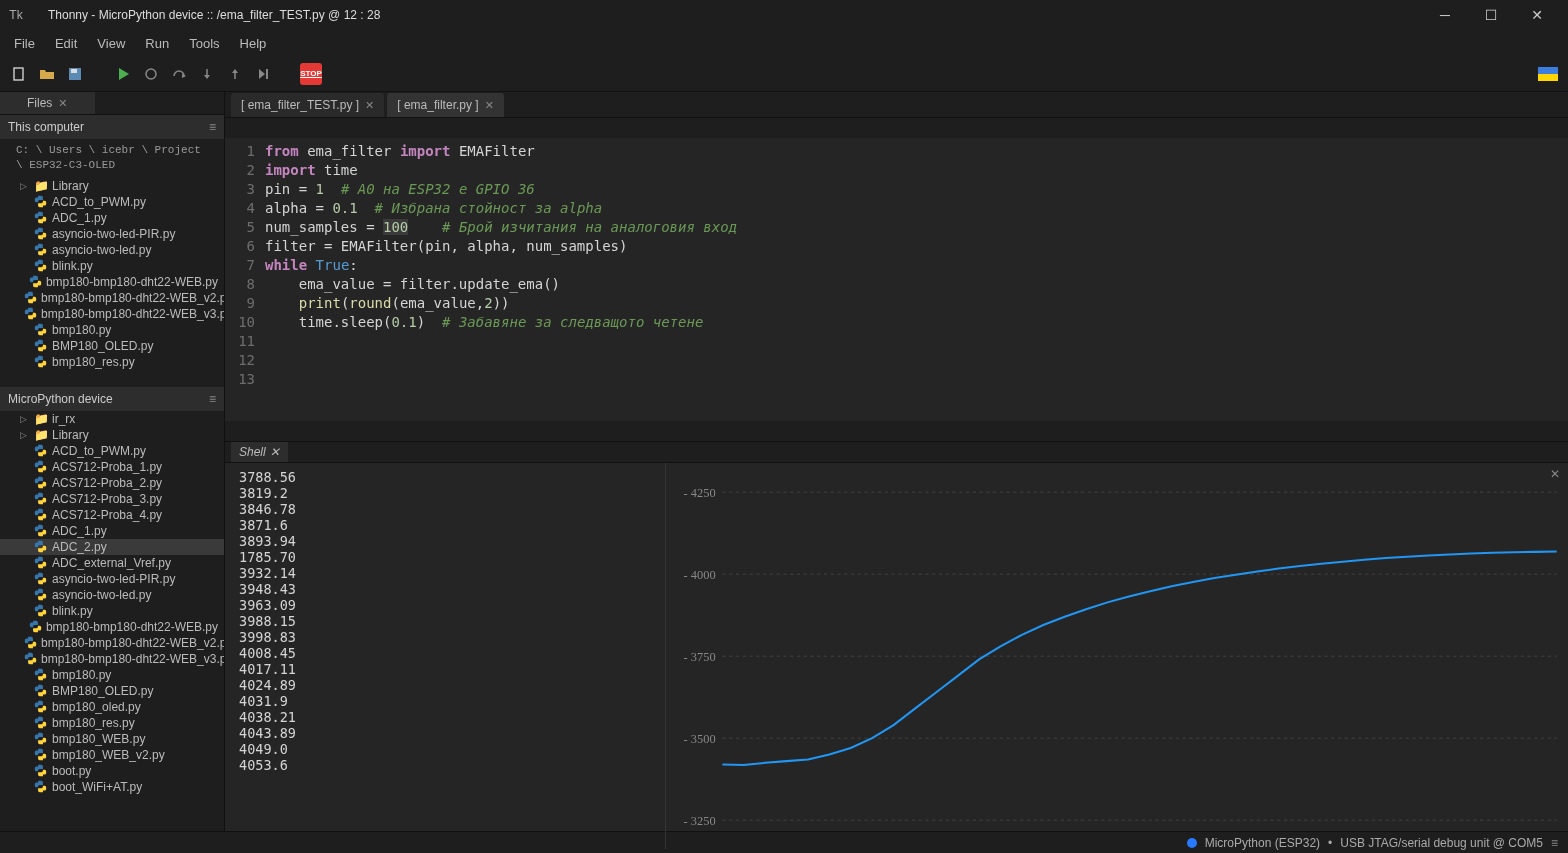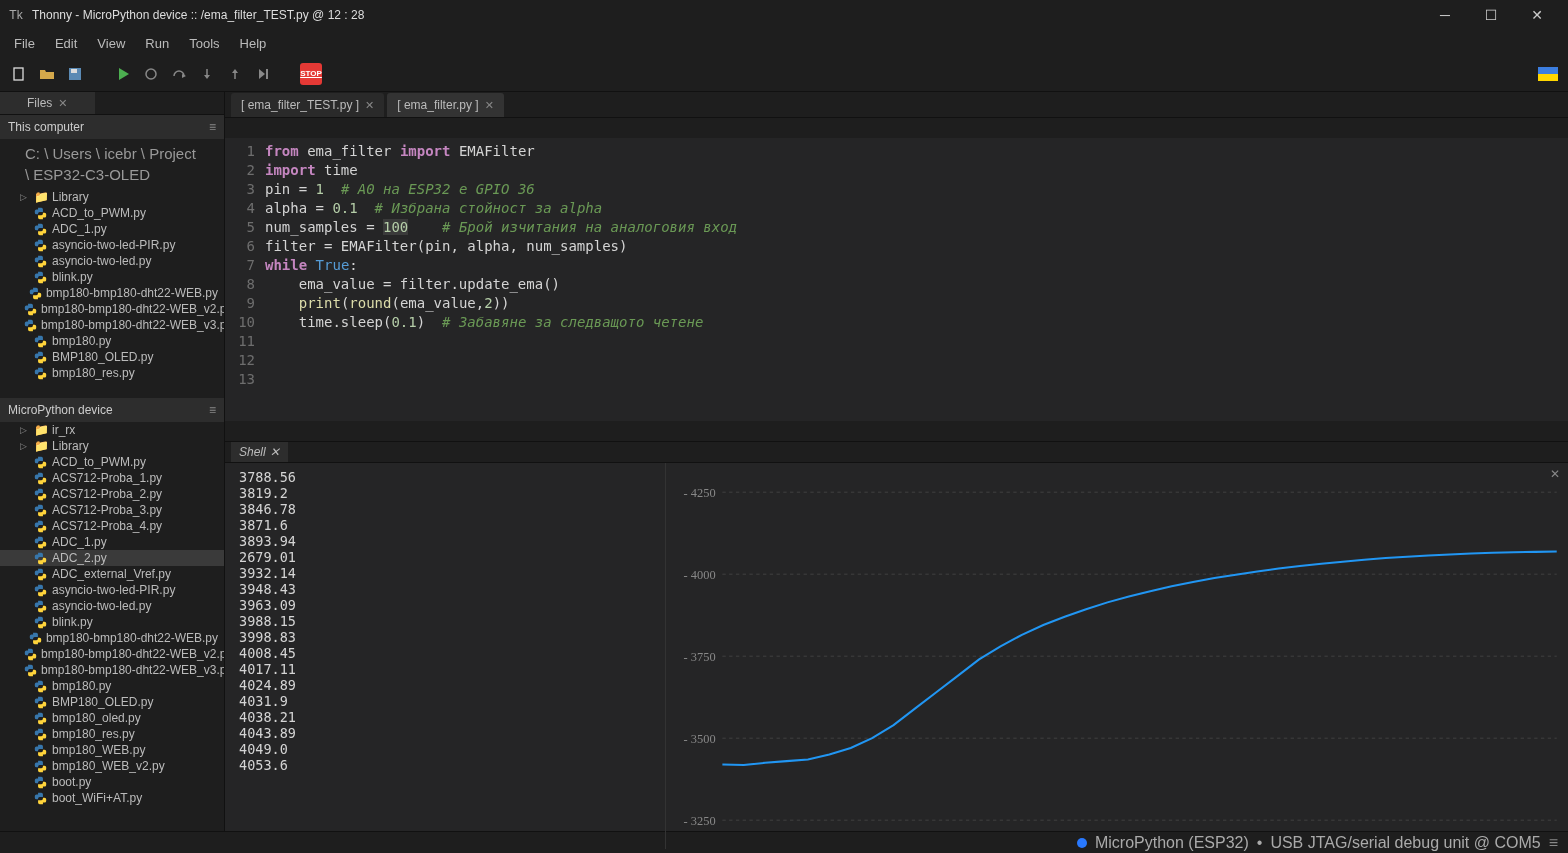--- a/index.html
+++ b/index.html
@@ -15,21 +15,21 @@
   flex-direction: column;
 }
 .titlebar {
   height: 30px;
   background: #1e1e1e;
   display: flex;
   align-items: center;
   padding: 0 8px;
   color: #ddd;
 }
-.titlebar .app-icon { width: 16px; height: 16px; margin-right: 8px; display:inline-flex;align-items:center;justify-content:center;font-size:12px;color:#aaa;}
+.titlebar .app-icon { width: 16px; height: 16px; margin-right: 24px; display:inline-flex;align-items:center;justify-content:center;font-size:12px;color:#aaa;}
 .titlebar .title { flex: 1; font-size: 12px; }
 .win-controls { display: flex; gap: 0; }
 .win-btn { width: 46px; height: 30px; display:flex;align-items:center;justify-content:center;color:#ccc;font-size:14px;}
 .menubar {
   height: 26px;
   background: #1e1e1e;
   display: flex;
   align-items: center;
   padding: 0 4px;
   font-size: 13px;
@@ -51,21 +51,21 @@
 .tool-btn.stop{background:#e53935;color:#fff;border-radius:3px;font-size:8px;font-weight:bold;padding:2px 3px;}
 .tool-btn svg{width:16px;height:16px;}
 .flag { position:absolute;right:10px;width:20px;height:14px;background:linear-gradient(to bottom,#3c7ee0 50%,#ffd600 50%);}
 .main-area { flex:1;display:flex;min-height:0;}
 .sidebar { width:225px;background:#1e1e1e;display:flex;flex-direction:column;border-right:1px solid #111;}
 .panel-tab-row{display:flex;background:#1e1e1e;border-bottom:1px solid #111;}
 .panel-tab{padding:4px 27px;font-size:12px;color:#bbb;background:#2d2d2d;display:flex;align-items:center;gap:6px;}
 .panel-tab .close{font-size:11px;color:#888;}
 .panel-header{height:24px;background:#2d2d2d;display:flex;align-items:center;padding:0 8px;font-size:12px;color:#ccc;justify-content:space-between;}
 .panel-header .menu-icon{color:#888;}
-.panel-subheader{padding:4px 25px;font-size:15px;color:#999;line-height:1.4;}
+.panel-subheader{padding:4px 16px;font-size:11px;color:#999;line-height:1.4;font-family:Liberation Mono, monospace;}
 .file-tree{flex:1;overflow:auto;}
 .file-tree::-webkit-scrollbar{width:10px;}
 .file-tree::-webkit-scrollbar-thumb{background:#444;}
 .tree-row{display:flex;align-items:center;padding:1px 6px;font-size:12px;color:#bbb;gap:4px;white-space:nowrap;}
 .tree-row.selected{background:#3a3a3a;}
 .tree-row .arrow{width:10px;color:#888;font-size:9px;}
 .tree-row .folder-icon{color:#d4a84b;width:14px;}
 .tree-row .py-icon{width:14px;display:inline-flex;}
 .tree-row .py-icon svg{width:13px;height:13px;}
 .tree-row.indent1{padding-left:20px;}
@@ -83,21 +83,21 @@
 .code .com{color:#6a9955;font-style:italic;}
 .code .fn{color:#dcdcaa;}
 .code .hl{background:#3a3a3a;}
 .shell-panel{height:390px;display:flex;flex-direction:column;border-top:1px solid #111;}
 .shell-tabs{height:24px;background:#1e1e1e;display:flex;align-items:center;padding-left:6px;border-bottom:1px solid #111;}
 .shell-tab{padding:3px 8px;font-size:12px;color:#bbb;background:#2d2d2d;display:flex;align-items:center;gap:4px;font-style:italic;}
 .shell-body{flex:1;display:flex;background:#252526;}
 .shell-output{width:440px;padding:6px 14px;font-family:Consolas,monospace;font-size:13.5px;color:#d4d4d4;line-height:16px;overflow:hidden;}
 .chart-area{flex:1;position:relative;border-left:1px solid #333;}
 .chart-close{position:absolute;top:4px;right:8px;color:#888;font-size:12px;}
-.statusbar{height:22px;background:#1e1e1e;display:flex;align-items:center;justify-content:flex-end;padding:0 10px;font-size:16px;color:#aaa;border-top:1px solid #111;gap:8px;}
+.statusbar{height:22px;background:#1e1e1e;display:flex;align-items:center;justify-content:flex-end;padding:0 10px;font-size:12px;color:#aaa;border-top:1px solid #111;gap:8px;}
 .blue-circle{width:10px;height:10px;background:#2979ff;border-radius:50%;}
 </style>
 </head>
 <body>
 
 <div class="titlebar">
   <span class="app-icon">Tk</span>
   <span class="title">Thonny  -  MicroPython device :: /ema_filter_TEST.py  @  12 : 28</span>
   <div class="win-controls">
     <div class="win-btn">─</div>
@@ -579,21 +579,21 @@
           <span class="close">✕</span>
         </div>
       </div>
       <div class="shell-body">
         <div class="shell-output" id="shell-output">
             <div>3788.56</div>
             <div>3819.2</div>
             <div>3846.78</div>
             <div>3871.6</div>
             <div>3893.94</div>
-            <div>2679.01</div>
+            <div>1785.70</div>
             <div>3932.14</div>
             <div>3948.43</div>
             <div>3963.09</div>
             <div>3988.15</div>
             <div>3998.83</div>
             <div>4008.45</div>
             <div>4017.11</div>
             <div>4024.89</div>
             <div>4031.9</div>
             <div>4038.21</div>

